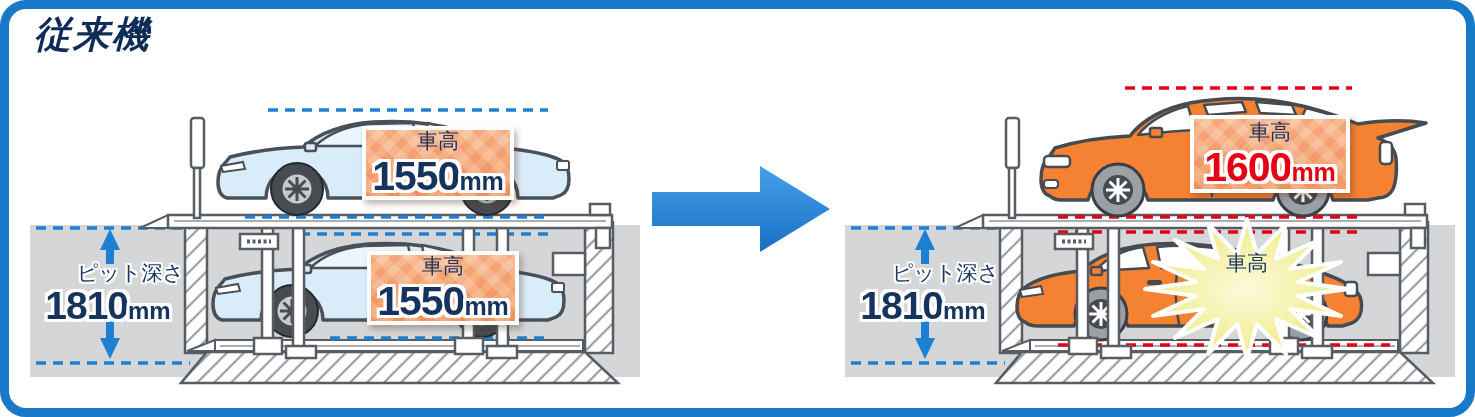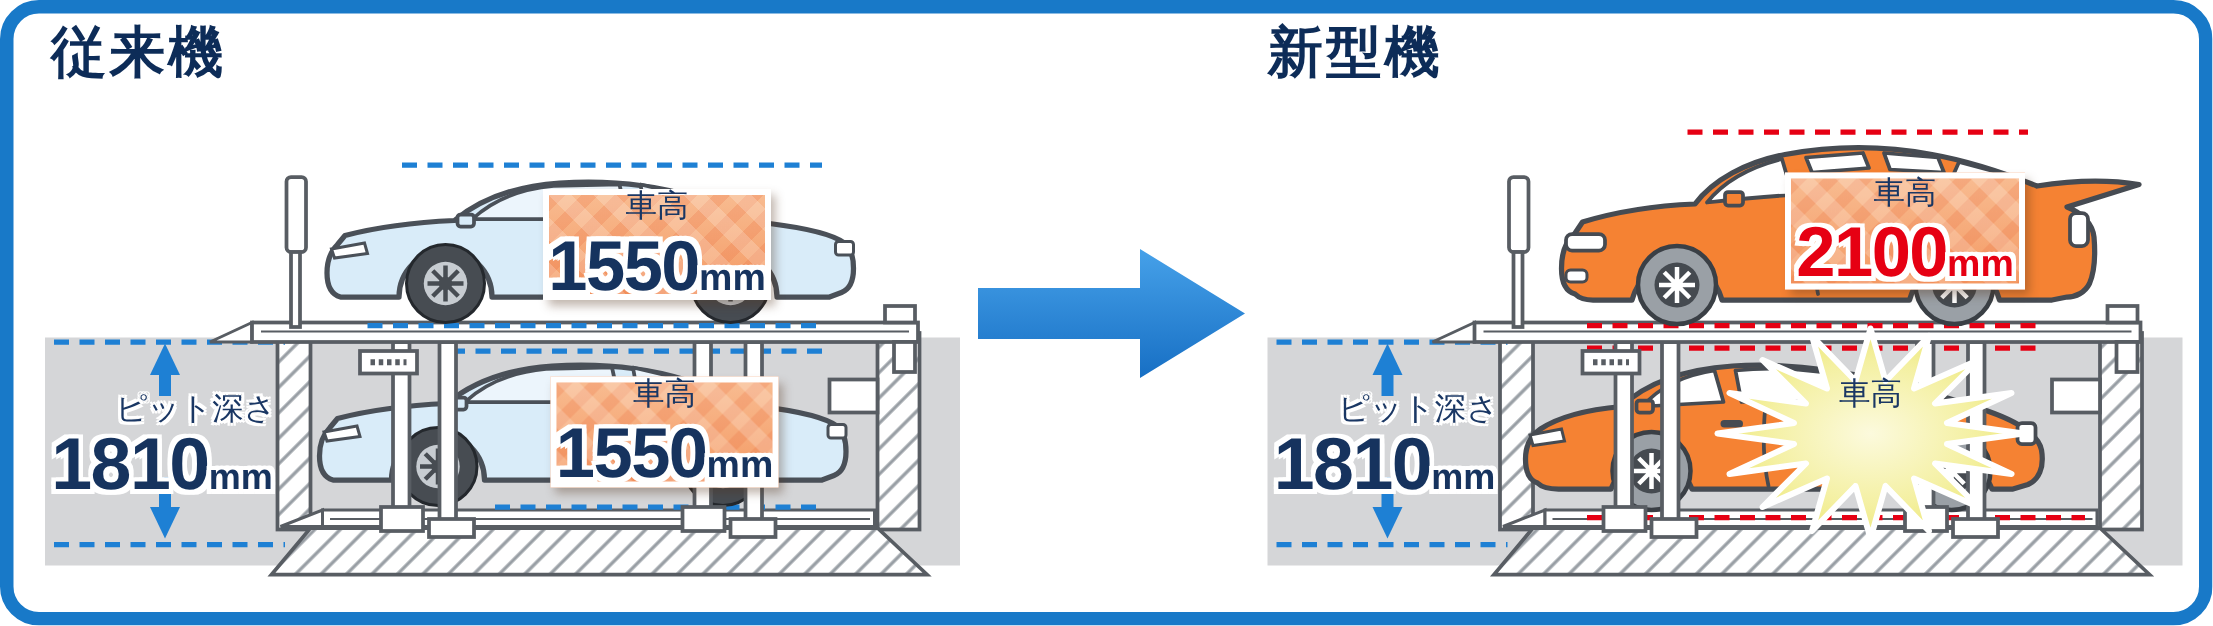--- a/index.html
+++ b/index.html
@@ -11,28 +11,28 @@
     display:flex;flex-direction:column;align-items:center;justify-content:center;
     box-shadow:3px 4px 6px rgba(80,50,25,.35);
     background-color:#f5a272;
     background-image:
       linear-gradient(45deg, rgba(255,255,255,.20) 25%, transparent 25%, transparent 50%, rgba(255,255,255,.20) 50%, rgba(255,255,255,.20) 75%, transparent 75%),
       linear-gradient(135deg, rgba(233,105,60,.22) 25%, transparent 25%, transparent 50%, rgba(233,105,60,.22) 50%, rgba(233,105,60,.22) 75%, transparent 75%),
       linear-gradient(180deg,#f8bb90,#f49a64);
     background-size:30px 30px,22px 22px,100% 100%;}
   .lbl{font-size:21px;font-weight:normal;color:#1a3764;line-height:1;margin-bottom:5px;}
   .vh-val{line-height:1;font-weight:bold;white-space:nowrap;}
-  .vh-val .num{font-size:47px;letter-spacing:-1px;}
+  .vh-val .num{font-size:41px;letter-spacing:-1px;}
   .vh-val .unit{font-size:25px;}
   .navy{color:#16335e;} .red{color:#e60013;}
   .outl{text-shadow:-3px -3px 0 #fff,-3px 0 0 #fff,-3px 3px 0 #fff,0 -3px 0 #fff,0 3px 0 #fff,3px -3px 0 #fff,3px 0 0 #fff,3px 3px 0 #fff,-2px -2px 0 #fff,2px 2px 0 #fff,-2px 2px 0 #fff,2px -2px 0 #fff;}
   .outl-s{text-shadow:-2px -2px 0 #fff,-2px 0 0 #fff,-2px 2px 0 #fff,0 -2px 0 #fff,0 2px 0 #fff,2px -2px 0 #fff,2px 0 0 #fff,2px 2px 0 #fff;}
   .pit-label{position:absolute;width:152px;text-align:center;z-index:4;}
   .pit-label .lbl{margin-bottom:3px;text-align:right;}
-  .pit-label .num{font-size:49px;}
+  .pit-label .num{font-size:39px;}
   .pit-label .unit{font-size:24px;}
   .burst-label{position:absolute;width:184px;text-align:center;z-index:4;}
   .burst-label .lbl{margin-bottom:4px;}
   
   .mach{fill:#fff;stroke:#585d63;stroke-width:2.5;}
   .dashB{stroke:#1e80d4;stroke-width:3.5;stroke-dasharray:10 7;fill:none;}
   .dashR{stroke:#e60013;stroke-width:3.5;stroke-dasharray:10 7;fill:none;}
   .bodyB{fill:#d9ecf9;stroke:#4a5058;stroke-width:3.5;stroke-linejoin:round;}
   .glassB{fill:#ecf5fc;stroke:#4a5058;stroke-width:2.5;stroke-linejoin:round;}
   .bodyO{fill:#f58233;stroke:#464b52;stroke-width:3.5;stroke-linejoin:round;}
@@ -177,34 +177,33 @@
       <line class="dashR" x1="1058" y1="345" x2="1390" y2="345"></line>
       <use href="#car-hatch" transform="translate(1015,240)"></use>
       <use href="#pit-front" transform="translate(815,0)"></use>
       <line class="dashR" x1="1058" y1="217" x2="1360" y2="217"></line>
       <use href="#car-suv" transform="translate(1038,90)"></use>
       <line class="dashR" x1="1125" y1="88" x2="1352" y2="88"></line>
       <polygon fill="url(#burstG)" stroke="#ffffff" stroke-width="4" stroke-linejoin="round" points="1247,219 1257,254 1286,224 1276,259 1319,240 1290,269 1341,262 1298,282 1349,289 1298,296 1341,316 1290,309 1319,338 1276,319 1286,354 1257,324 1247,359 1237,324 1208,354 1218,319 1175,338 1204,309 1153,316 1196,296 1145,289 1196,282 1153,262 1204,269 1175,240 1218,259 1208,224 1237,254"></polygon>
     </g>
   </svg>
 
-  <div class="sec-title" style="left:34px;">従来機</div>
-  <div class="sec-title" style="left:845px;">新型機</div>
+  <div class="sec-title" style="left:34px;font-style:italic;">従来機</div>
 
   <div class="vh-box" style="left:362px;top:126px;width:152px;height:74px;">
     <div class="lbl">車高</div>
     <div class="vh-val navy outl"><span class="num">1550</span><span class="unit">mm</span></div>
   </div>
   <div class="vh-box" style="left:367px;top:251px;width:152px;height:74px;">
     <div class="lbl">車高</div>
     <div class="vh-val navy outl"><span class="num">1550</span><span class="unit">mm</span></div>
   </div>
   <div class="vh-box" style="left:1190px;top:115px;width:160px;height:78px;">
     <div class="lbl">車高</div>
-    <div class="vh-val red outl"><span class="num">2100</span><span class="unit">mm</span></div>
+    <div class="vh-val red outl"><span class="num">1600</span><span class="unit">mm</span></div>
   </div>
   <div class="burst-label" style="left:1155px;top:252px;">
     <div class="lbl">車高</div>
   </div>
 
   <div class="pit-label" style="left:32px;top:262px;">
     <div class="lbl outl-s">ピット深さ</div>
     <div class="vh-val navy outl"><span class="num">1810</span><span class="unit">mm</span></div>
   </div>
   <div class="pit-label" style="left:847px;top:262px;">

